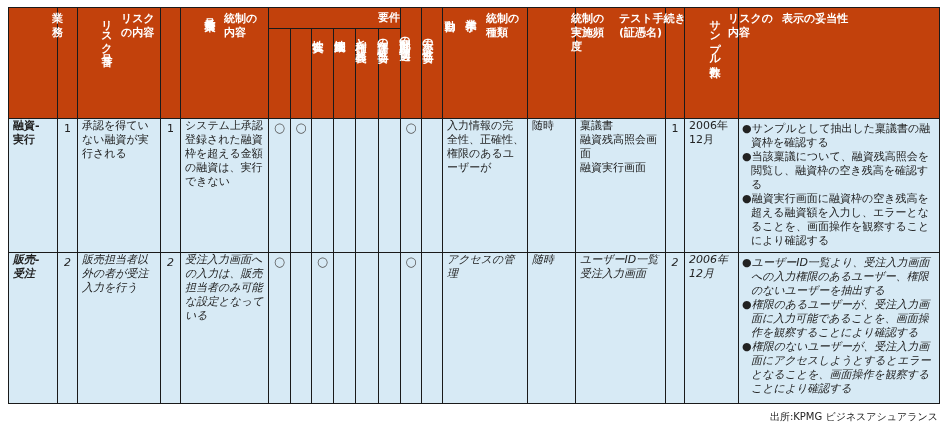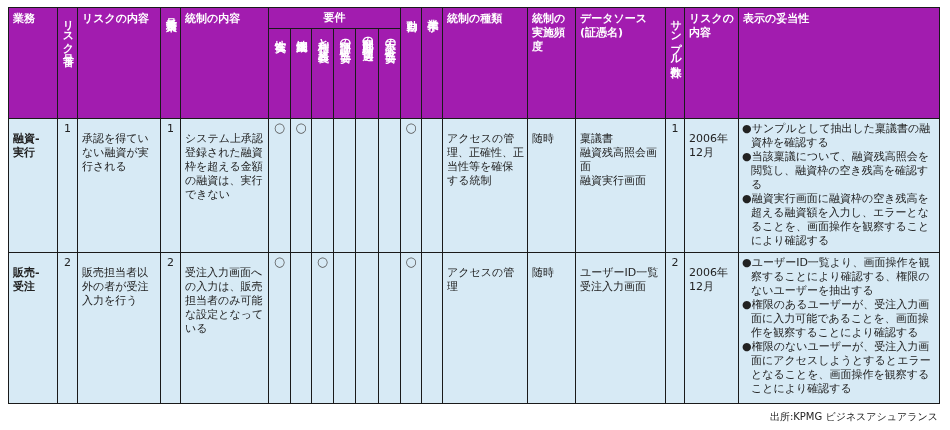--- a/index.html
+++ b/index.html
@@ -1,37 +1,37 @@
 <!DOCTYPE html>
 <html><head>
 <meta charset="utf-8">
 <style>
   html, body { margin:0; padding:0; background:#ffffff; }
   body { width:950px; height:430px; position:relative; overflow:hidden;
          font-family:"DejaVu Sans", sans-serif; }
   table.ctl { position:absolute; left:8px; top:7px; width:932px;
               border-collapse:collapse; table-layout:fixed; }
   table.ctl td, table.ctl th { border:1px solid #1a1a1a; padding:0; vertical-align:top; }
-  table.ctl th { background:#a21caf; color:#ffffff; font-weight:bold; font-size:11px;
-                 text-align:left; line-height:14px; }
+  table.ctl th { background:#c2410c; color:#ffffff; font-weight:bold; font-size:11px;
+                 text-align:left; line-height:14px;padding-left:39px; }
   th .h { padding:4px 3px 0 4px; display:block; }
   th.vert .h { writing-mode:vertical-rl; text-orientation:upright; padding:4px 0 0 0;
                margin:0 auto; letter-spacing:-1px; font-size:11px; line-height:18px; }
   th.grp { text-align:center; height:20px; }
-  th.grp .h { padding:3px 0 0 0; text-align:center; }
+  th.grp .h { padding:3px 0 0 0; text-align:right; }
   table.ctl td { background:#d7eaf5; color:#222; font-size:11px; line-height:14px; }
-  td .c { display:block; padding:13px 3px 0 4px; }
+  td .c { display:block; padding:0 3px 0 4px; }
   td.biz { background:#86c4e4; font-weight:bold; color:#111; }
   td.num .c { text-align:center; padding:3px 0 0 0; }
   td.mark .c { text-align:center; padding:2px 0 0 0; font-size:13px; color:#555; }
   td.proc .c { padding:3px 2px 0 3px; }
   .bullet { display:block; padding-left:9px; text-indent:-9px; }
   .source { position:absolute; right:12px; top:410px; font-size:10px; color:#222;margin-left:36px; }
   tr.r1 td { height:133px; }
-  tr.r2 td { height:150px; }
+  tr.r2 td { height:150px;font-style:italic; }
 </style>
 </head>
 <body>
 
 <table class="ctl">
   <colgroup>
     <col style="width:49px">
       <col style="width:20px">
       <col style="width:83px">
       <col style="width:20px">
@@ -77,21 +77,21 @@
       <th rowspan="2" class="vert">
           <span class="h">手作業</span>
         </th>
       <th rowspan="2">
           <span class="h">統制の種類</span>
         </th>
       <th rowspan="2">
           <span class="h" style="width:36px">統制の実施頻度</span>
         </th>
       <th rowspan="2">
-          <span class="h" style="width:70px">データソース(証憑名)</span>
+          <span class="h" style="width:70px">テスト手続き(証憑名)</span>
         </th>
       <th rowspan="2" class="vert">
           <span class="h">サンプル件数</span>
         </th>
       <th rowspan="2">
           <span class="h" style="width:46px">リスクの内容</span>
         </th>
       <th rowspan="2">
           <span class="h">表示の妥当性</span>
         </th>
@@ -152,21 +152,21 @@
       <td class="mark">
           <span class="c"></span>
         </td>
       <td class="mark">
           <span class="c">○</span>
         </td>
       <td class="mark">
           <span class="c"></span>
         </td>
       <td>
-          <span class="c">アクセスの管理、正確性、正当性等を確保する統制</span>
+          <span class="c">入力情報の完全性、正確性、権限のあるユーザーが</span>
         </td>
       <td>
           <span class="c">随時</span>
         </td>
       <td>
           <span class="c" style="white-space:pre-line">稟議書
 融資残高照会画面
 融資実行画面</span>
         </td>
       <td class="num">
@@ -233,21 +233,21 @@
           <span class="c">ユーザーID一覧受注入力画面</span>
         </td>
       <td class="num">
           <span class="c">2</span>
         </td>
       <td>
           <span class="c" style="width:40px">2006年12月</span>
         </td>
       <td class="proc">
         <span class="c">
-          <span class="bullet">●ユーザーID一覧より、画面操作を観察することにより確認する、権限のないユーザーを抽出する</span>
+          <span class="bullet">●ユーザーID一覧より、受注入力画面への入力権限のあるユーザー、権限のないユーザーを抽出する</span>
           <span class="bullet">●権限のあるユーザーが、受注入力画面に入力可能であることを、画面操作を観察することにより確認する</span>
           <span class="bullet">●権限のないユーザーが、受注入力画面にアクセスしようとするとエラーとなることを、画面操作を観察することにより確認する</span>
         </span>
       </td>
     </tr>
   </tbody>
 </table>
 
 <div class="source">出所:KPMG ビジネスアシュアランス</div>
 

